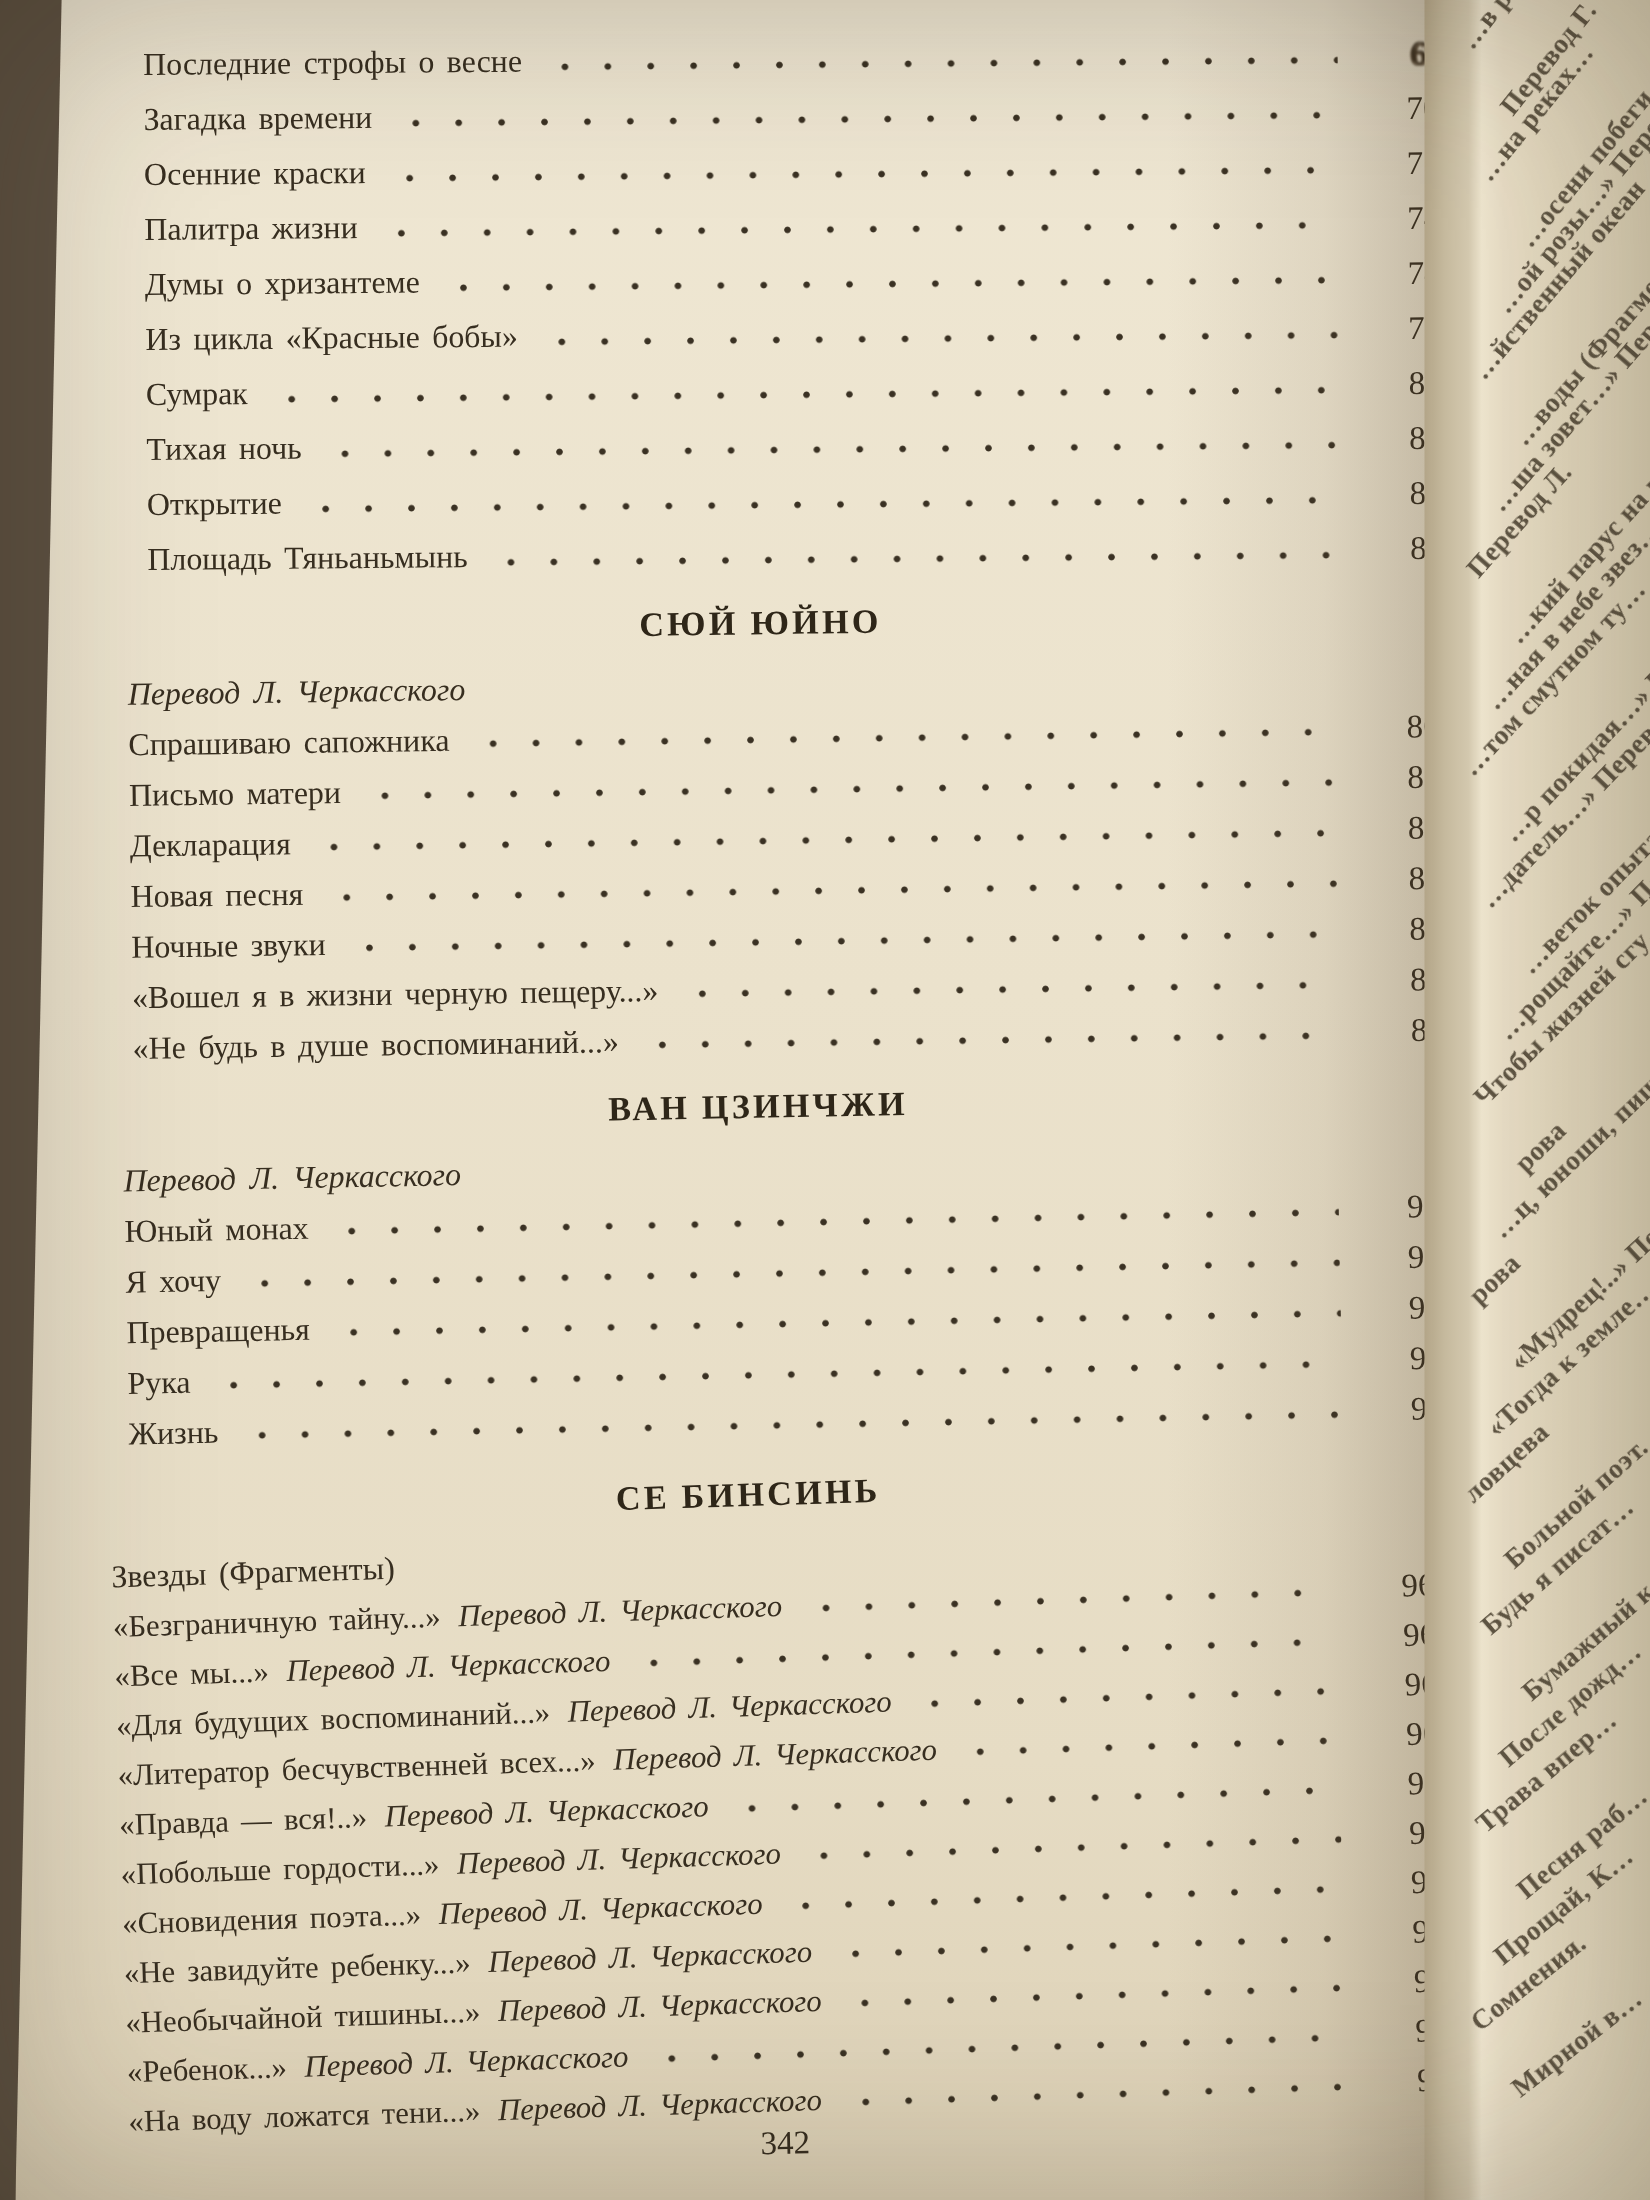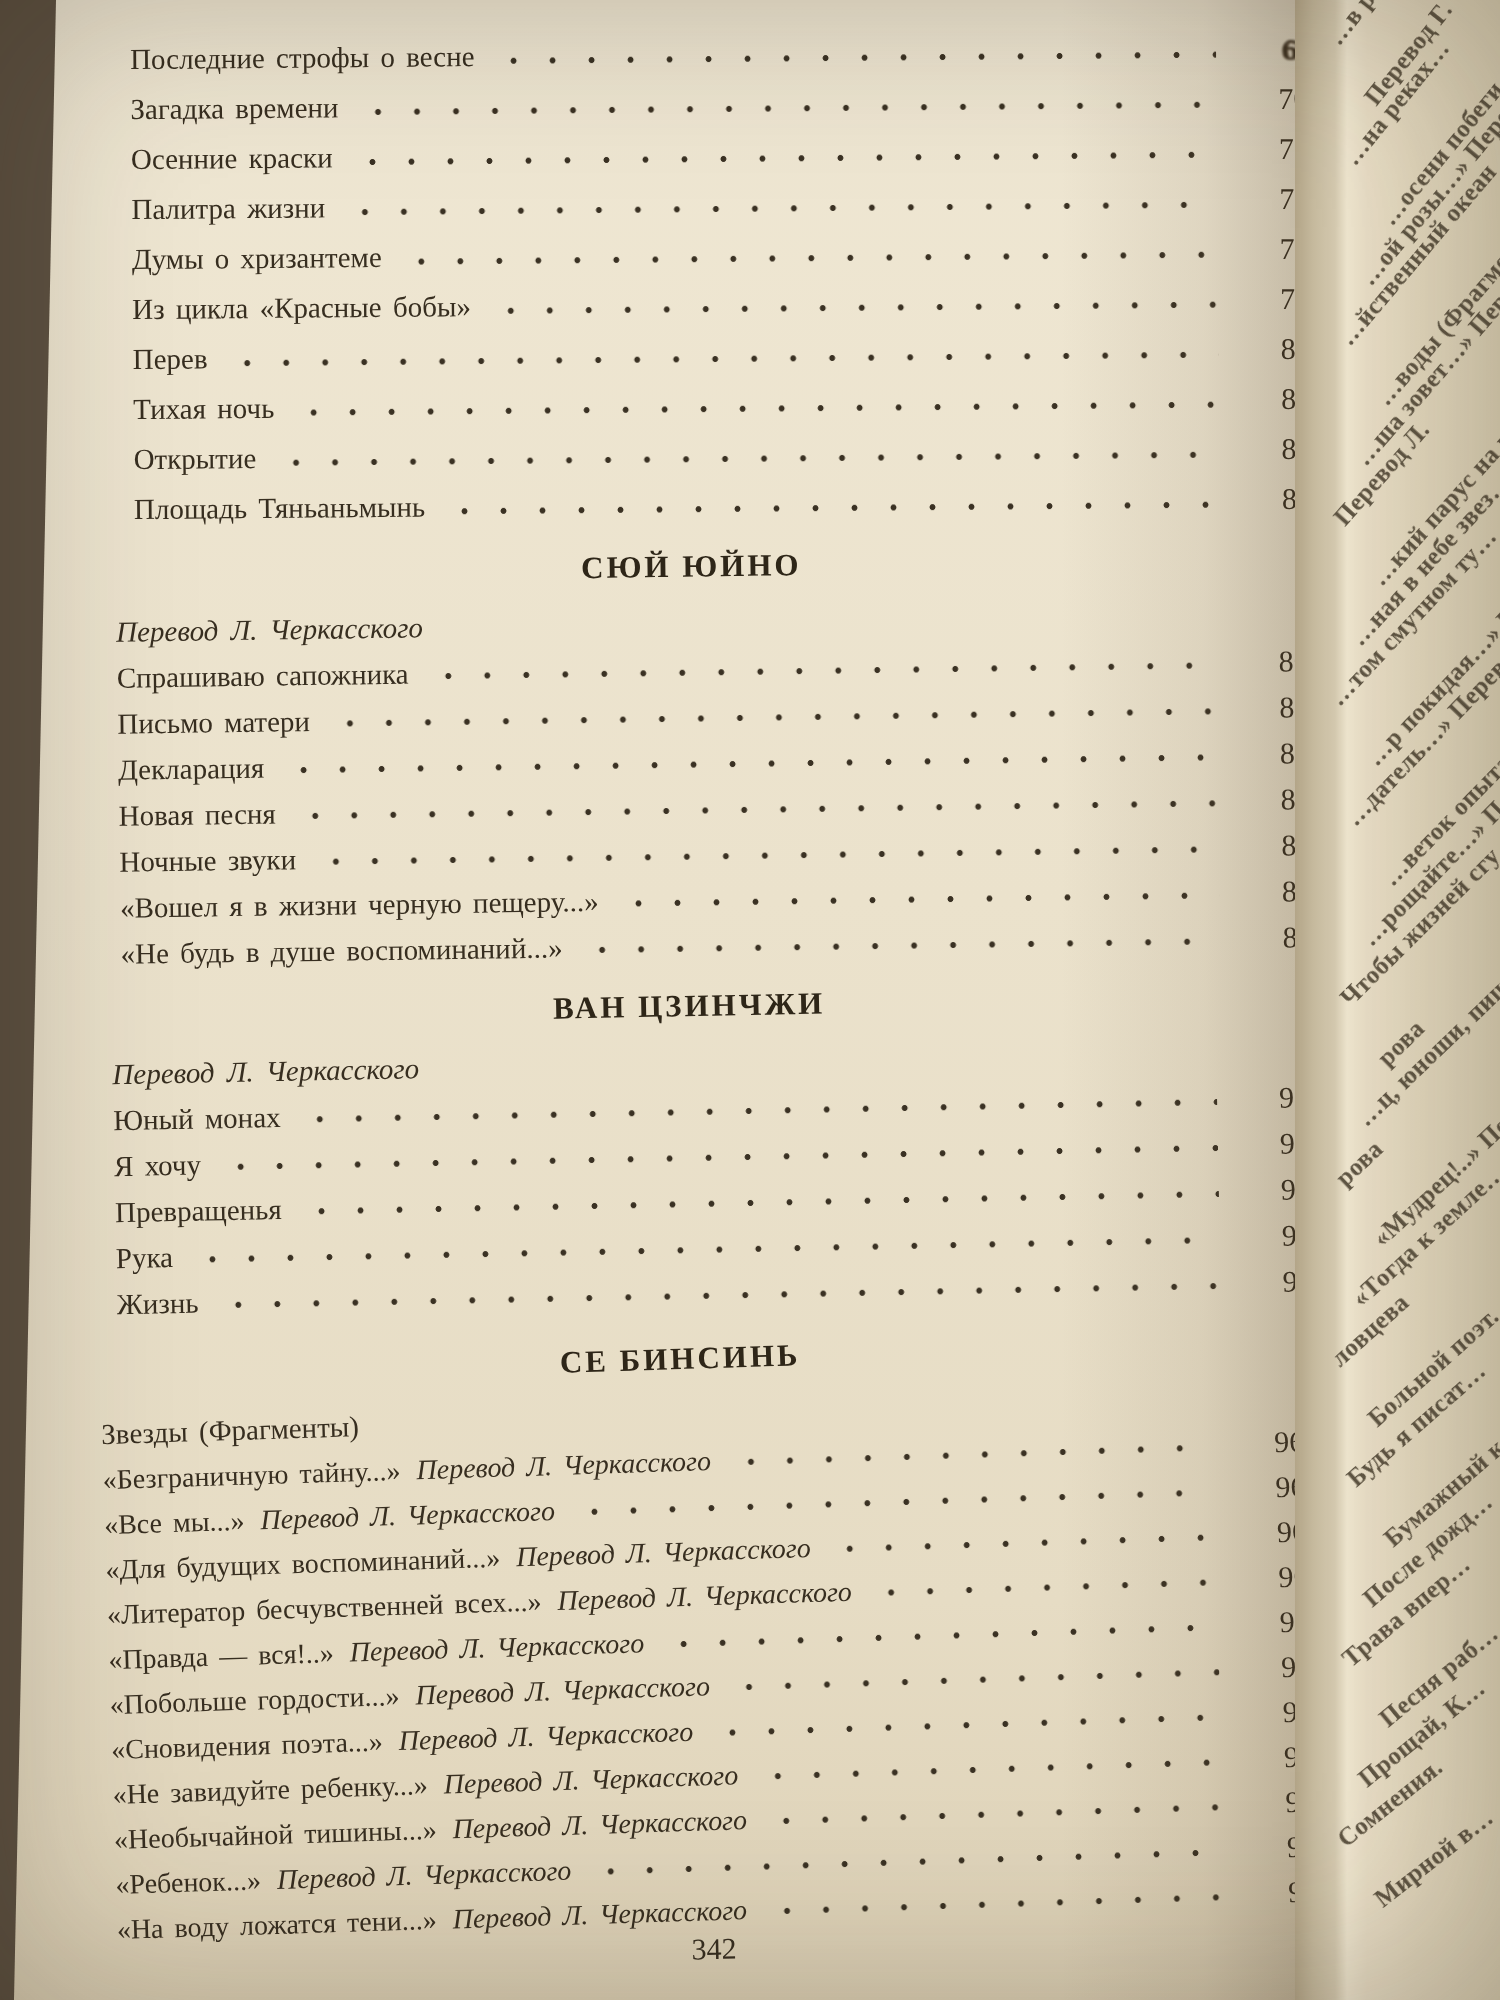--- a/index.html
+++ b/index.html
@@ -117,21 +117,21 @@
           <span class="t-title">Думы о хризантеме</span>
           <span class="dots"></span>
           <span class="pagenum">74</span>
         </div>
         <div class="toc-row">
           <span class="t-title">Из цикла «Красные бобы»</span>
           <span class="dots"></span>
           <span class="pagenum">76</span>
         </div>
         <div class="toc-row">
-          <span class="t-title">Перев</span>
+          <span class="t-title">Сумрак</span>
           <span class="dots"></span>
           <span class="pagenum">81</span>
         </div>
         <div class="toc-row">
           <span class="t-title">Тихая ночь</span>
           <span class="dots"></span>
           <span class="pagenum">81</span>
         </div>
         <div class="toc-row">
           <span class="t-title">Открытие</span>

